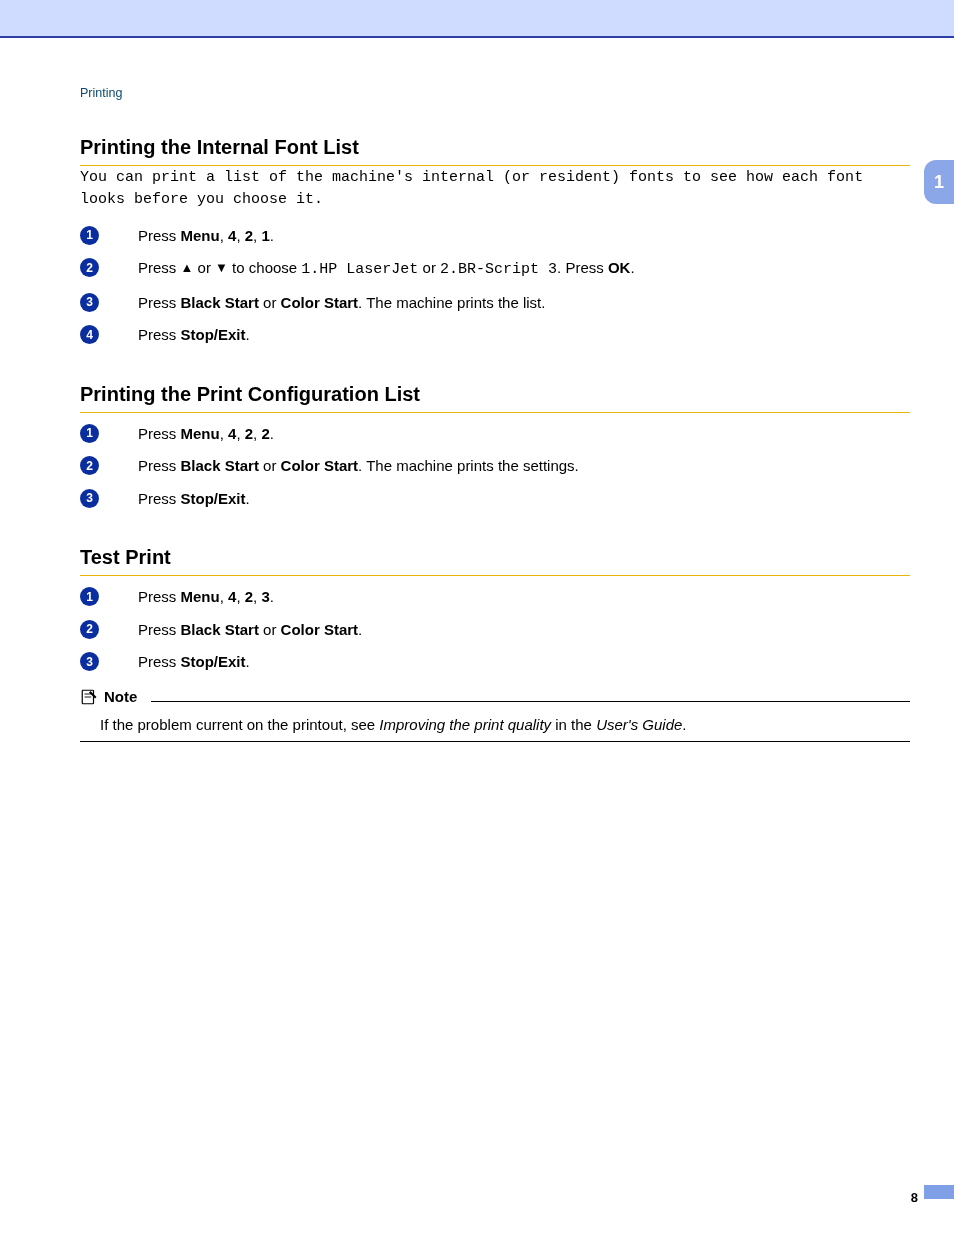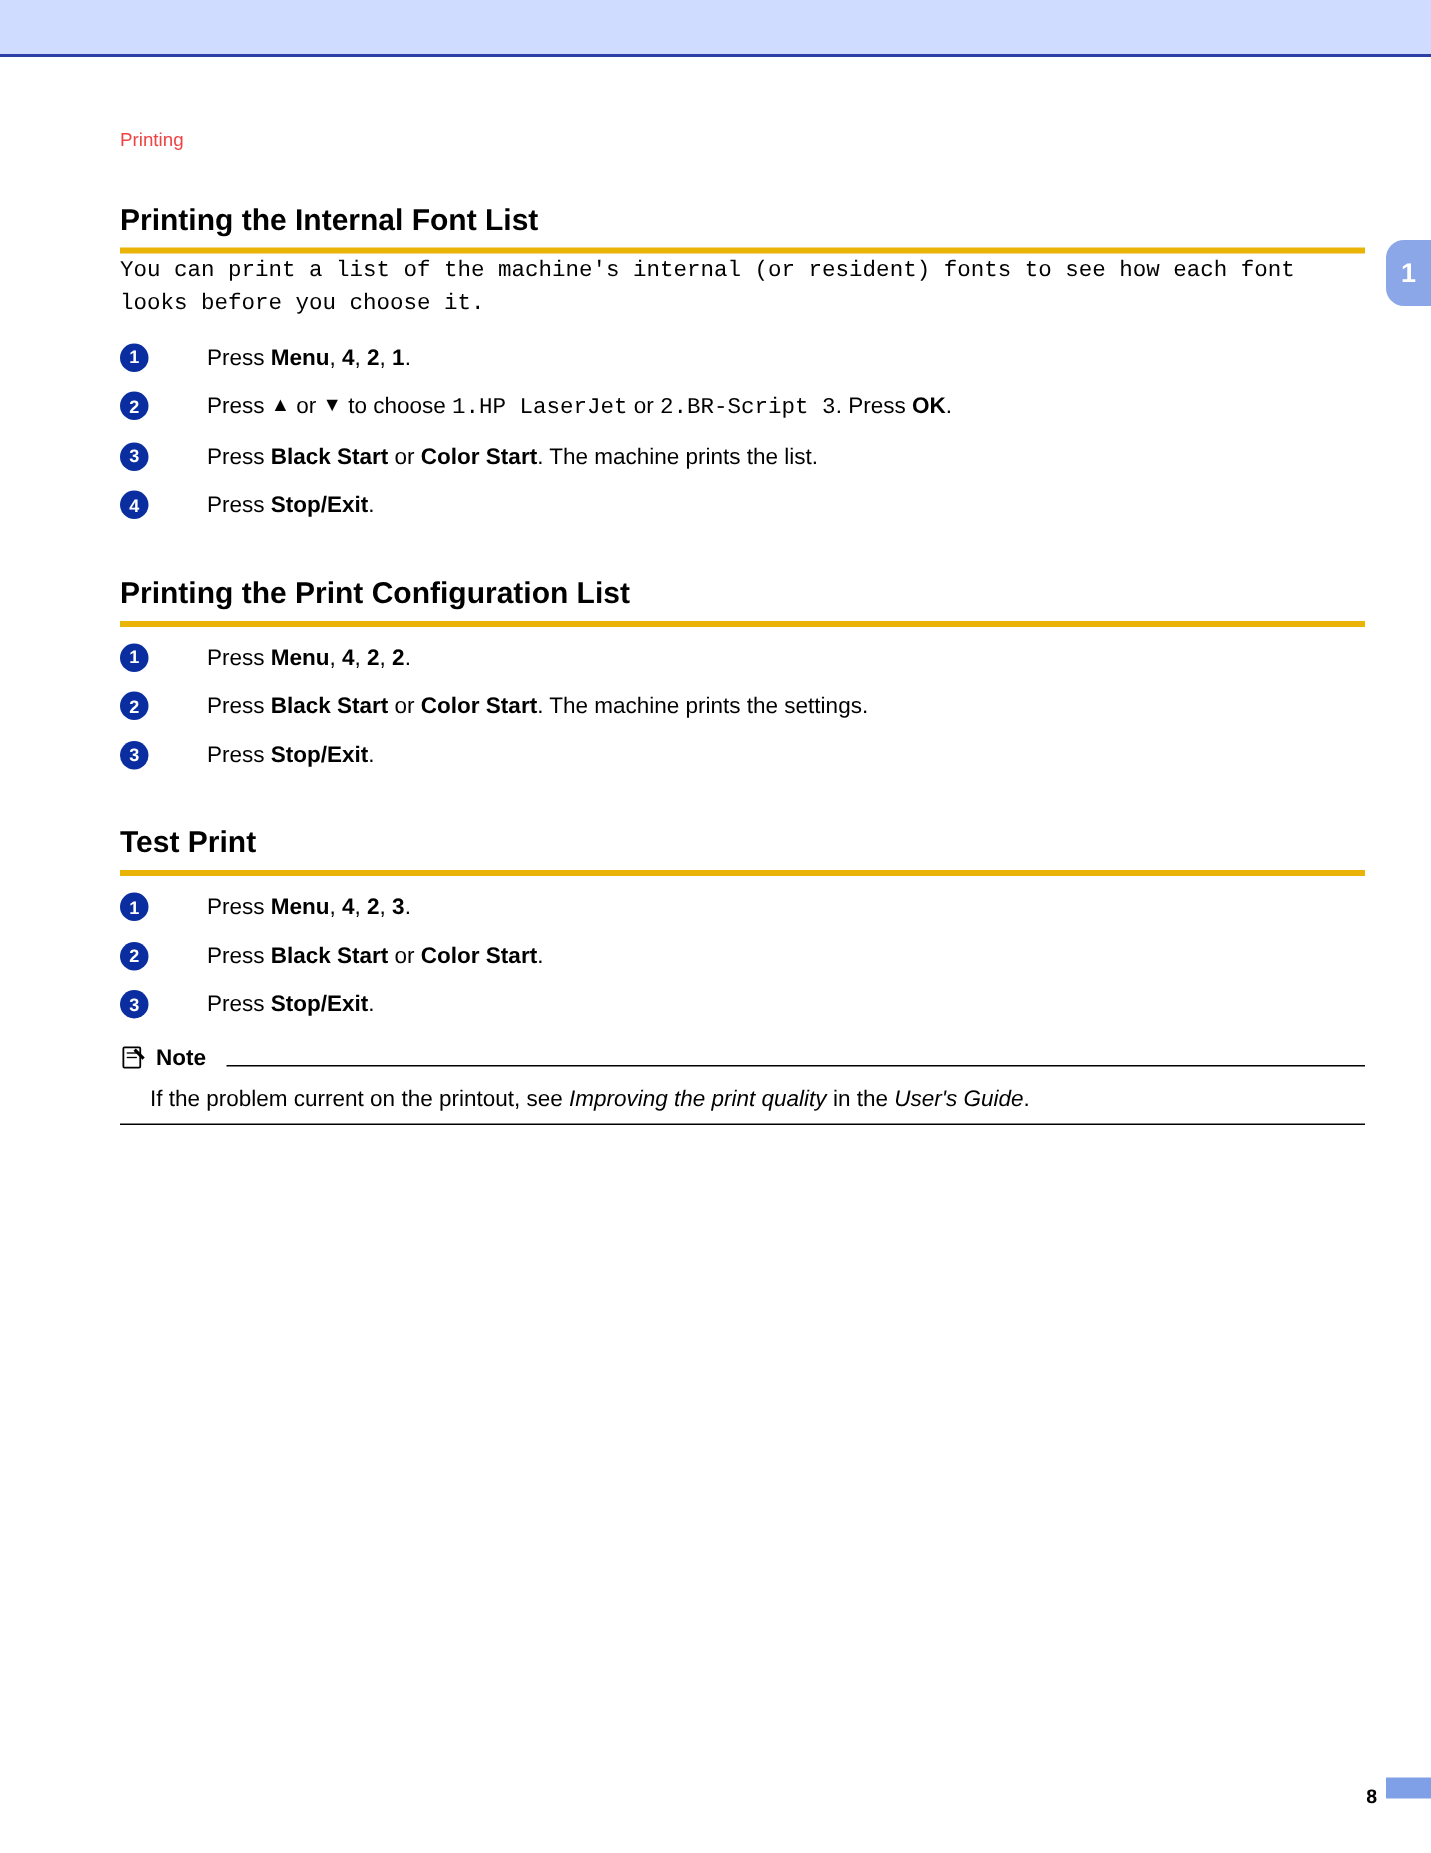--- a/index.html
+++ b/index.html
@@ -32,29 +32,29 @@
     align-items: center;
     justify-content: center;
   }
   .pagewrap {
     position: relative;
     padding: 0 44px 0 80px;
     box-sizing: border-box;
   }
   .breadcrumb {
     font-size: 12.5px;
-    color: #ef4444;
+    color: #0c4a6e;
     margin-top: 48px;
   }
   h2.sect {
     font-size: 20px;
     font-weight: bold;
     margin: 36px 0 0 0;
     padding-bottom: 6px;
-    border-bottom: 4px solid #eab308;
+    border-bottom: 1px solid #eab308;
   }
   .mt-config { margin-top: 30px; }
   .lead {
     margin: 1px 0 14px 0;
     line-height: 1.45;
     font-family: Liberation Mono, monospace;
   }
   .step {
     display: flex;
     align-items: flex-start;
@@ -79,21 +79,21 @@
   }
   .step .txt { flex: 1 1 auto; margin-left: 27px; }
   .b { font-weight: bold; }
   .mono { font-family: Liberation Mono, monospace; text-align: center; }
   .arrow { font-size: 13px; position: relative; top: -1px; }
   .notebox {
     margin-top: 14px;
   }
   .notehead {
     display: flex;
-    align-items: flex-end;
+    align-items: center;
     gap: 6px;
     margin-bottom: 0;
   }
   .noteicon {
     width: 18px;
     height: 18px;
     flex: 0 0 auto;
   }
   .notetitle {
     font-weight: bold;

